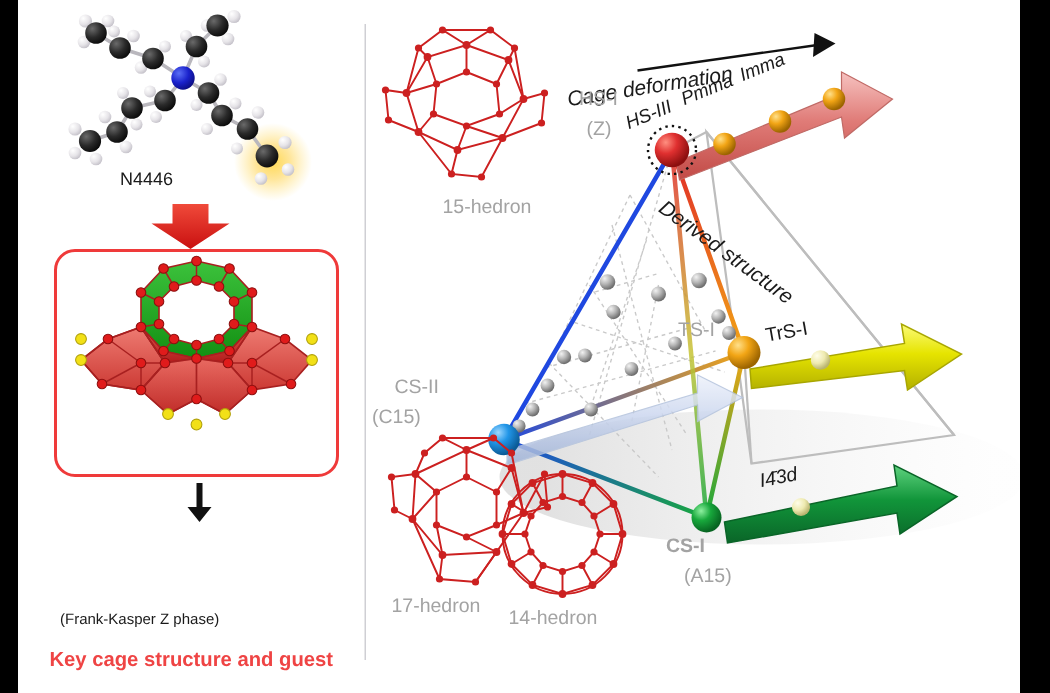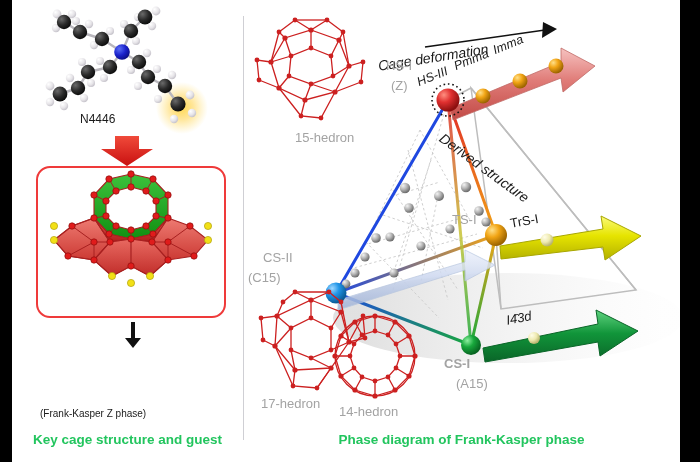--- a/index.html
+++ b/index.html
@@ -57,21 +57,21 @@
   .lbl {
     position: absolute;
     color: #1a1a1a;
     white-space: nowrap;
     font-family: "Liberation Sans", sans-serif;
   }
   .caption {
     position: absolute;
     font-weight: bold;
     font-size: 13.5px;
-    color: #22c55e;
+    color: #ef4444;
     text-align: center;
     white-space: nowrap;
     font-family: "Liberation Sans", sans-serif;
   }
 
   
   #left-panel {
     position: absolute;
     left: 12px; top: 0;
     width: 231px; height: 462px;
@@ -680,15 +680,14 @@
     <div class="rot-lbl" style="left:248px; top:44px; transform:rotate(-22deg); font-size:12.5px; font-style:italic;">Imma</div>
 
     <div class="rot-lbl" style="left:266px; top:216px; transform:rotate(-10deg); font-size:13px;">TrS-I</div>
     <div class="rot-lbl" style="left:262px; top:313px; transform:rotate(-11deg); font-size:13px; font-style:italic;">I4̄3d</div>
 
     <div class="pd-lbl" style="left:20px; top:130px;margin-left:32px;">15-hedron</div>
     <div class="pd-lbl" style="left:18px; top:396px;">17-hedron</div>
     <div class="pd-lbl" style="left:96px; top:404px;">14-hedron</div>
   </div>
 
-  <div class="caption" id="right-caption">Phase diagram of Frank-Kasper phase</div>
 
 </div>
 
 </body></html>

